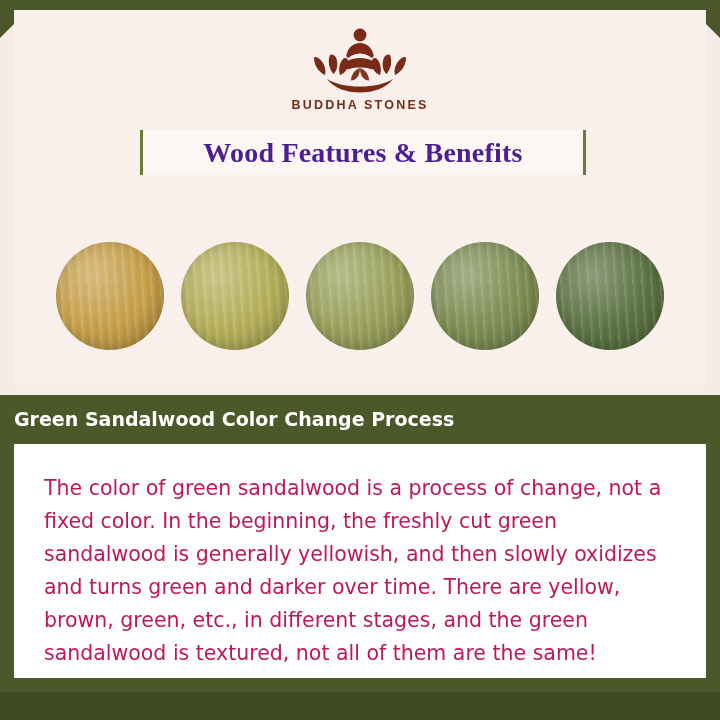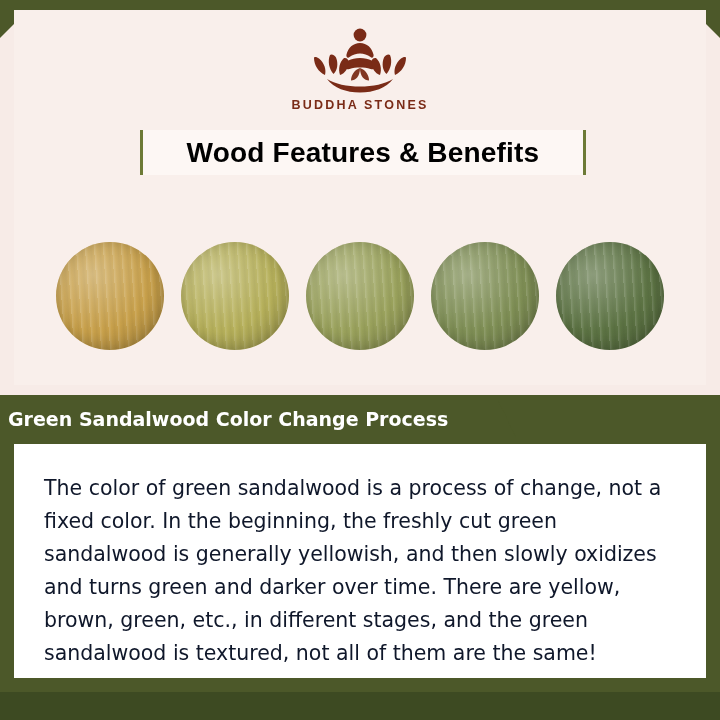--- a/index.html
+++ b/index.html
@@ -75,22 +75,22 @@
     background: #fdf7f4;
     border-left: 3px solid #6d7a36;
     border-right: 3px solid #6d7a36;
     display: flex;
     align-items: center;
     justify-content: center;
   }
   .title-text {
     font-size: 28px;
     font-weight: bold;
-    color: #000000;
-    font-family: Liberation Sans, sans-serif;
+    color: #4c1d95;
+    font-family: Liberation Serif, serif;
     letter-spacing: 0.2px;
   }
   
   .swatch-row {
     position: absolute;
     left: 14px;
     top: 216px;
     width: 692px;
     height: 160px;
     display: flex;
@@ -131,40 +131,40 @@
     background: #4c5829;
     -webkit-clip-path: polygon(0 0, 498px 0, 516px 38px, 0 38px);
     clip-path: polygon(0 0, 498px 0, 516px 38px, 0 38px);
     display: flex;
     align-items: center;
   }
   .ribbon-text {
     color: #ffffff;
     font-size: 19px;
     font-weight: bold;
-    padding-left: 8px;
+    padding-left: 14px;
     font-family: "DejaVu Sans", sans-serif;
   }
   
   .body-card {
     position: absolute;
     left: 14px;
     top: 444px;
     width: 692px;
     height: 262px;
     background: #ffffff;
   }
   .body-text {
     position: absolute;
     left: 30px;
     top: 28px;
     width: 636px;
     font-size: 20.5px;
     line-height: 33px;
-    color: #0f172a;
+    color: #be185d;
     font-family: "DejaVu Sans", sans-serif;
   }
   
   .bottom-strip {
     position: absolute;
     left: 0;
     bottom: 0;
     width: 720px;
     height: 14px;
     background: #4c5829;

